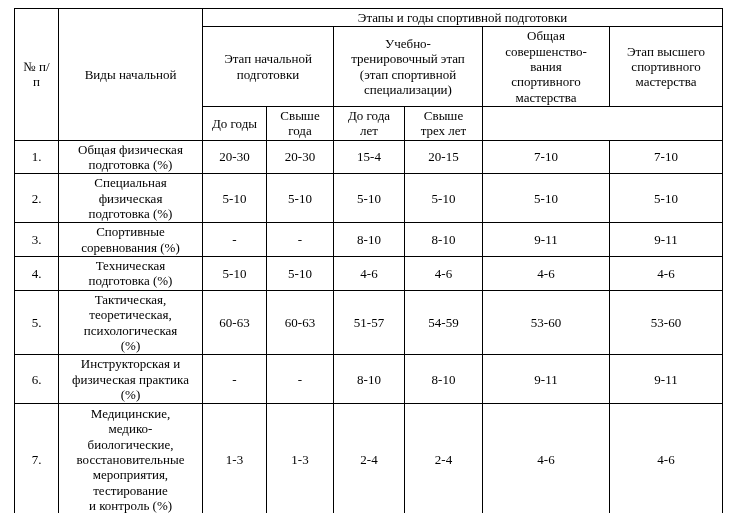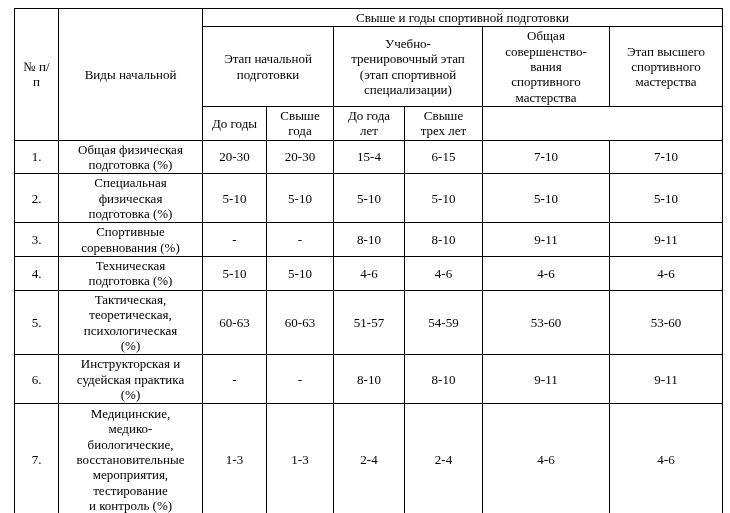--- a/index.html
+++ b/index.html
@@ -58,21 +58,21 @@
       <col style="width:71px">
       <col style="width:78px">
       <col style="width:127px">
       <col style="width:113px">
     </colgroup>
     <tbody>
       <tr class="h1">
         <td rowspan="3">№ п/
 п</td>
         <td rowspan="3">Виды начальной</td>
-        <td colspan="6">Свыше и годы спортивной подготовки</td>
+        <td colspan="6">Этапы и годы спортивной подготовки</td>
       </tr>
       <tr class="h2">
         <td colspan="2">Этап начальной
 подготовки</td>
         <td colspan="2">Учебно-
 тренировочный этап
 (этап спортивной
 специализации)</td>
         <td>Общая
 совершенство-
@@ -94,21 +94,21 @@
         <td colspan="2"></td>
       </tr>
 
       <tr class="r1">
         <td>1.</td>
         <td>Общая физическая
 подготовка (%)</td>
         <td>20-30</td>
         <td>20-30</td>
         <td>15-4</td>
-        <td>6-15</td>
+        <td>20-15</td>
         <td>7-10</td>
         <td>7-10</td>
       </tr>
       <tr class="r2">
         <td>2.</td>
         <td>Специальная
 физическая
 подготовка (%)</td>
         <td>5-10</td>
         <td>5-10</td>
@@ -148,21 +148,21 @@
         <td>60-63</td>
         <td>60-63</td>
         <td>51-57</td>
         <td>54-59</td>
         <td>53-60</td>
         <td>53-60</td>
       </tr>
       <tr class="r6">
         <td>6.</td>
         <td>Инструкторская и
-судейская практика
+физическая практика
 (%)</td>
         <td>-</td>
         <td>-</td>
         <td>8-10</td>
         <td>8-10</td>
         <td>9-11</td>
         <td>9-11</td>
       </tr>
       <tr class="r7">
         <td>7.</td>

